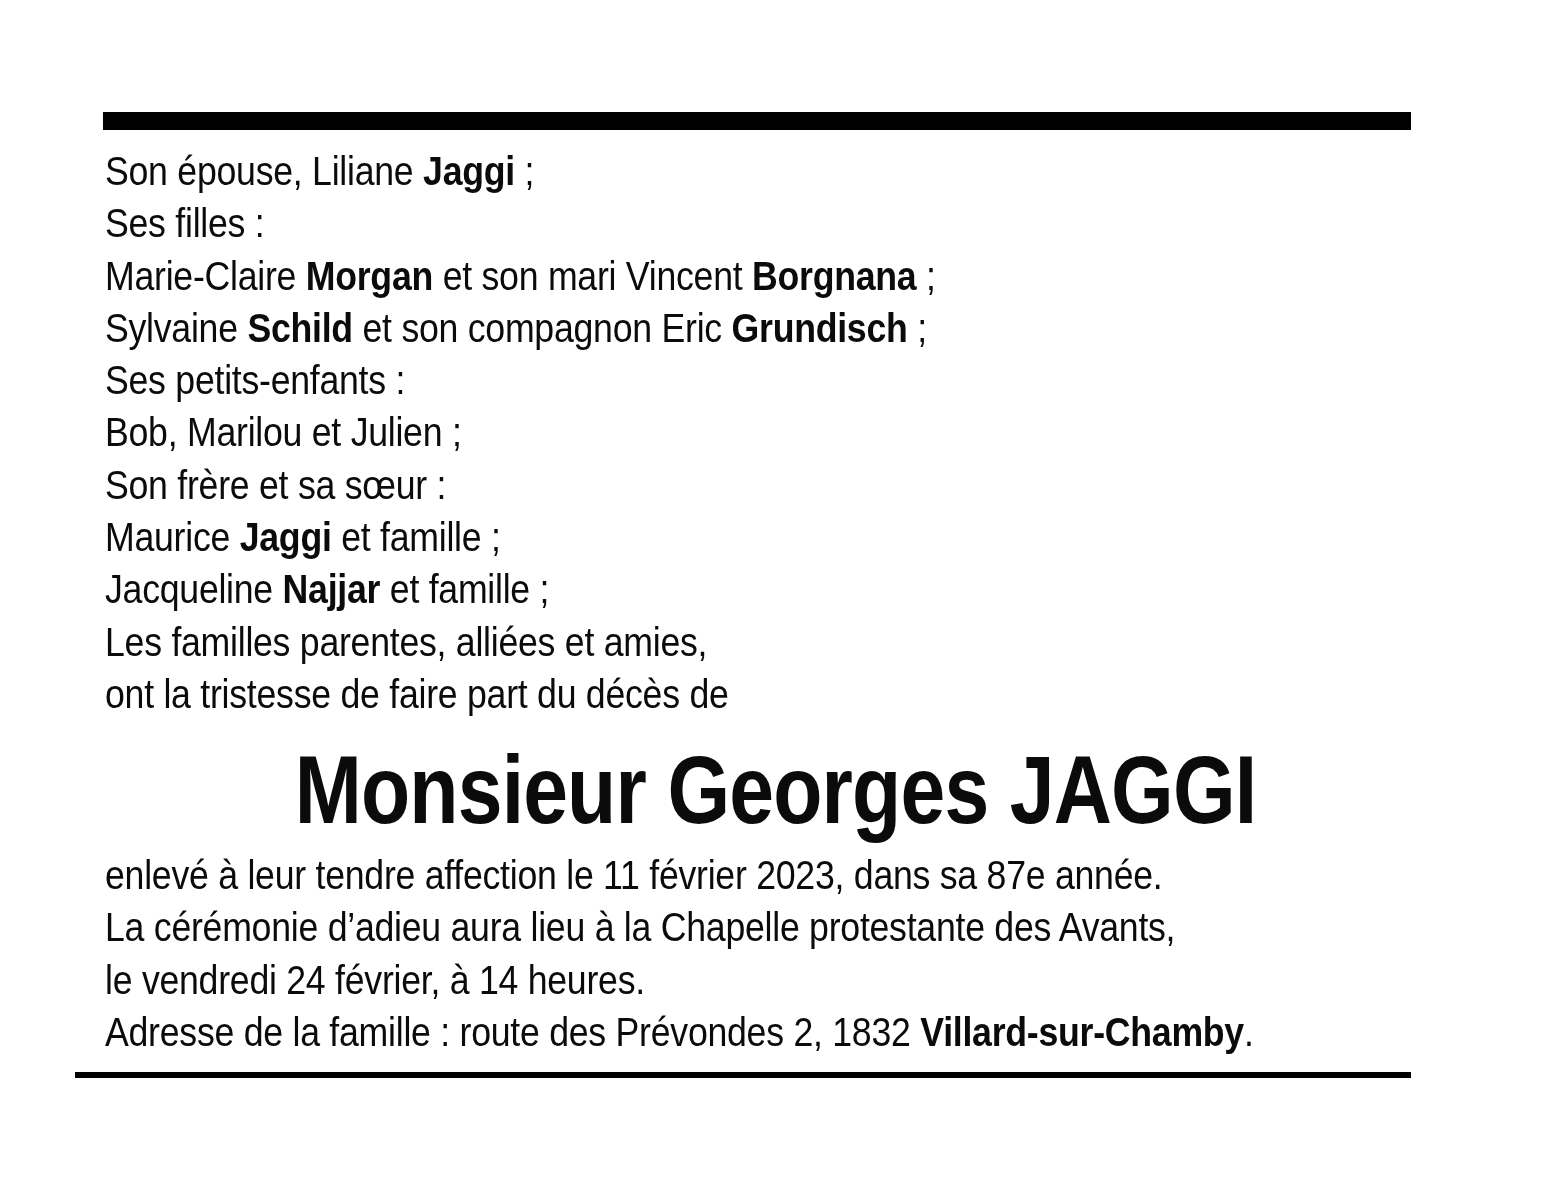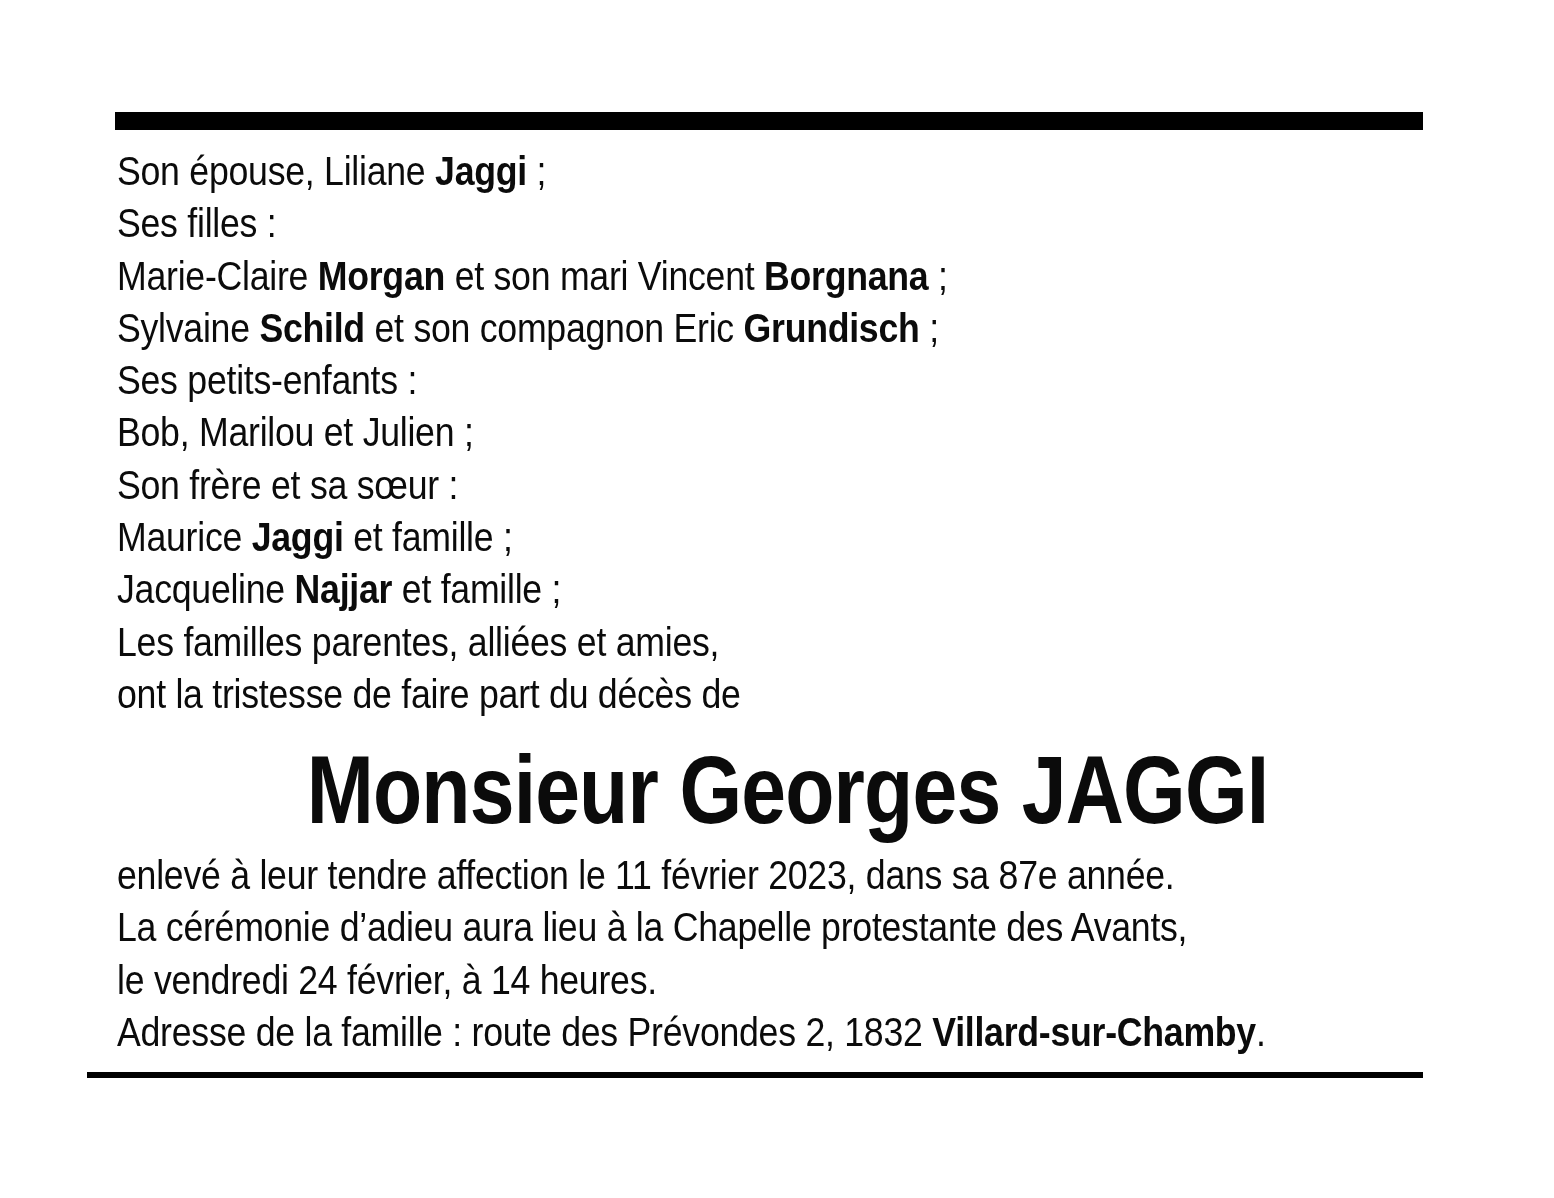--- a/index.html
+++ b/index.html
@@ -8,21 +8,20 @@
     background: #ffffff;
   }
   .page {
     position: relative;
     width: 1411px;
     height: 1198px;
     background: var(--bg, #ffffff);
     overflow: hidden;
     font-family: "Liberation Sans", sans-serif;
     color: var(--ink, #0b0b0b);
-    margin-left: 12px;
   }
   .top-rule {
     position: absolute;
     left: 103px;
     top: 112px;
     width: 1345px;
     height: 18px;
     background: var(--rule, #000000);
   }
   .intro {

